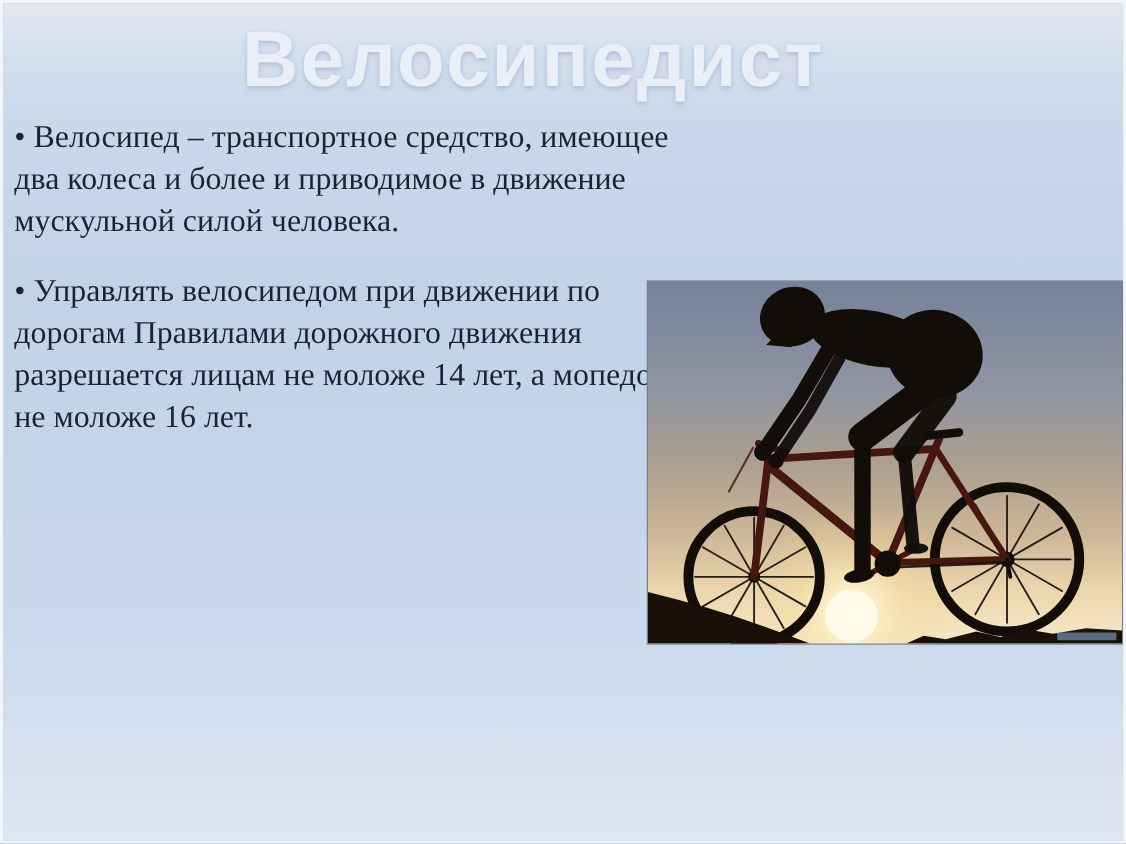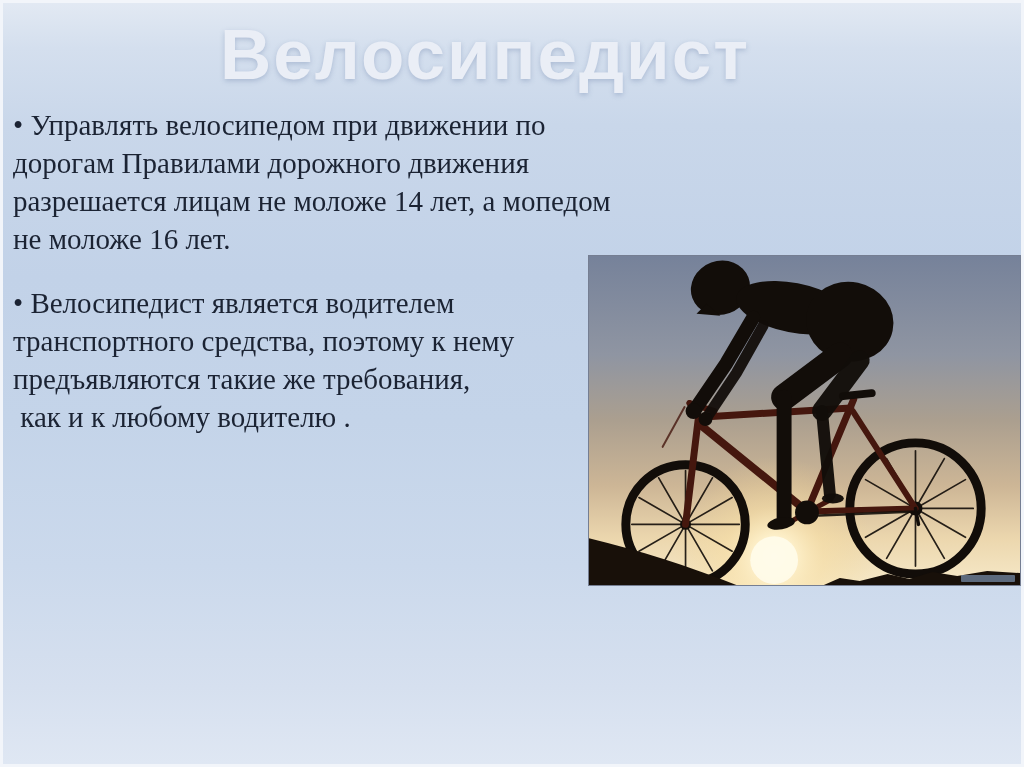--- a/index.html
+++ b/index.html
@@ -47,28 +47,27 @@
   }
 </style>
 </head>
 <body>
 
 <div class="slide">
 
   <h1 class="title">Велосипедист</h1>
 
   <div class="content">
+    <p>• Велосипед – транспортное средство, имеющее
+два колеса и более и приводимое в движение
+мускульной силой человека.</p>
     <p>• Управлять велосипедом при движении по
 дорогам Правилами дорожного движения
 разрешается лицам не моложе 14 лет, а мопедом
 не моложе 16 лет.</p>
-    <p>• Велосипедист является водителем
-транспортного средства, поэтому к нему
-предъявляются такие же требования,
- как и к любому водителю .</p>
   </div>
 
   <figure class="photo">
     <svg viewBox="0 0 433 331" preserveAspectRatio="none">
       <defs>
         <linearGradient id="sky" x1="0" y1="0" x2="0" y2="1">
           <stop offset="0" stop-color="#76829a"></stop>
           <stop offset="0.30" stop-color="#8f95a2"></stop>
           <stop offset="0.50" stop-color="#ab9f8f"></stop>
           <stop offset="0.70" stop-color="#cdb696"></stop>

